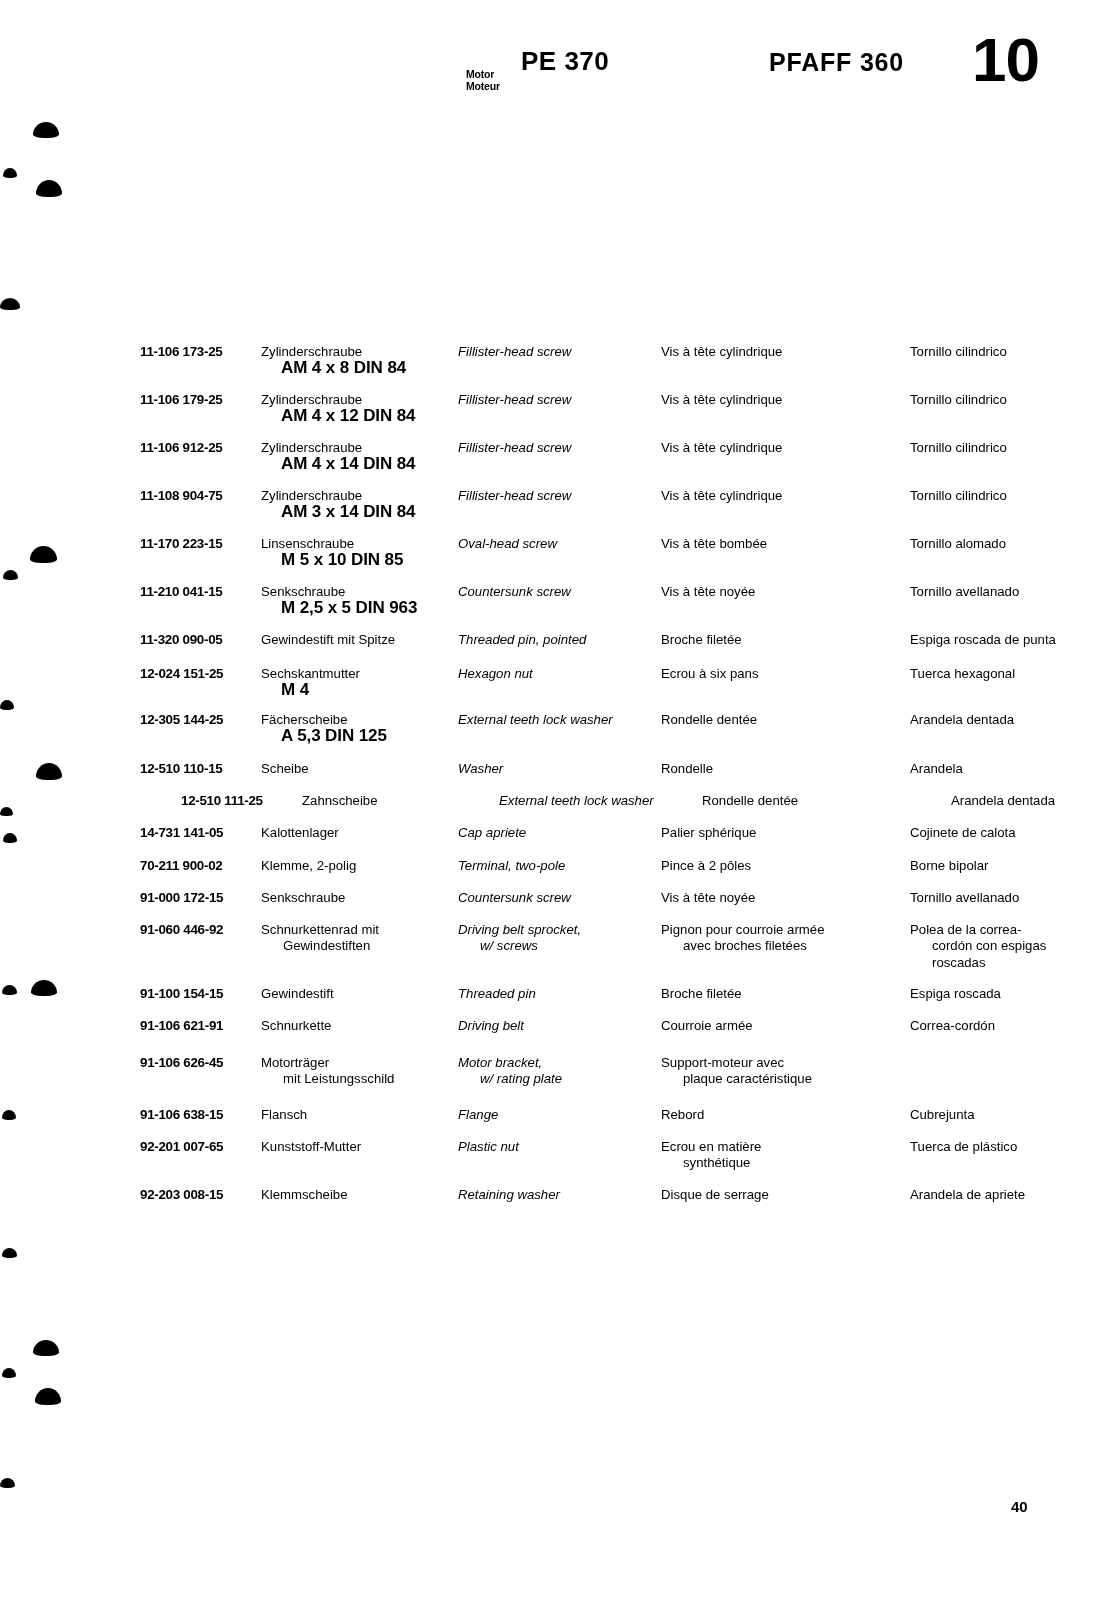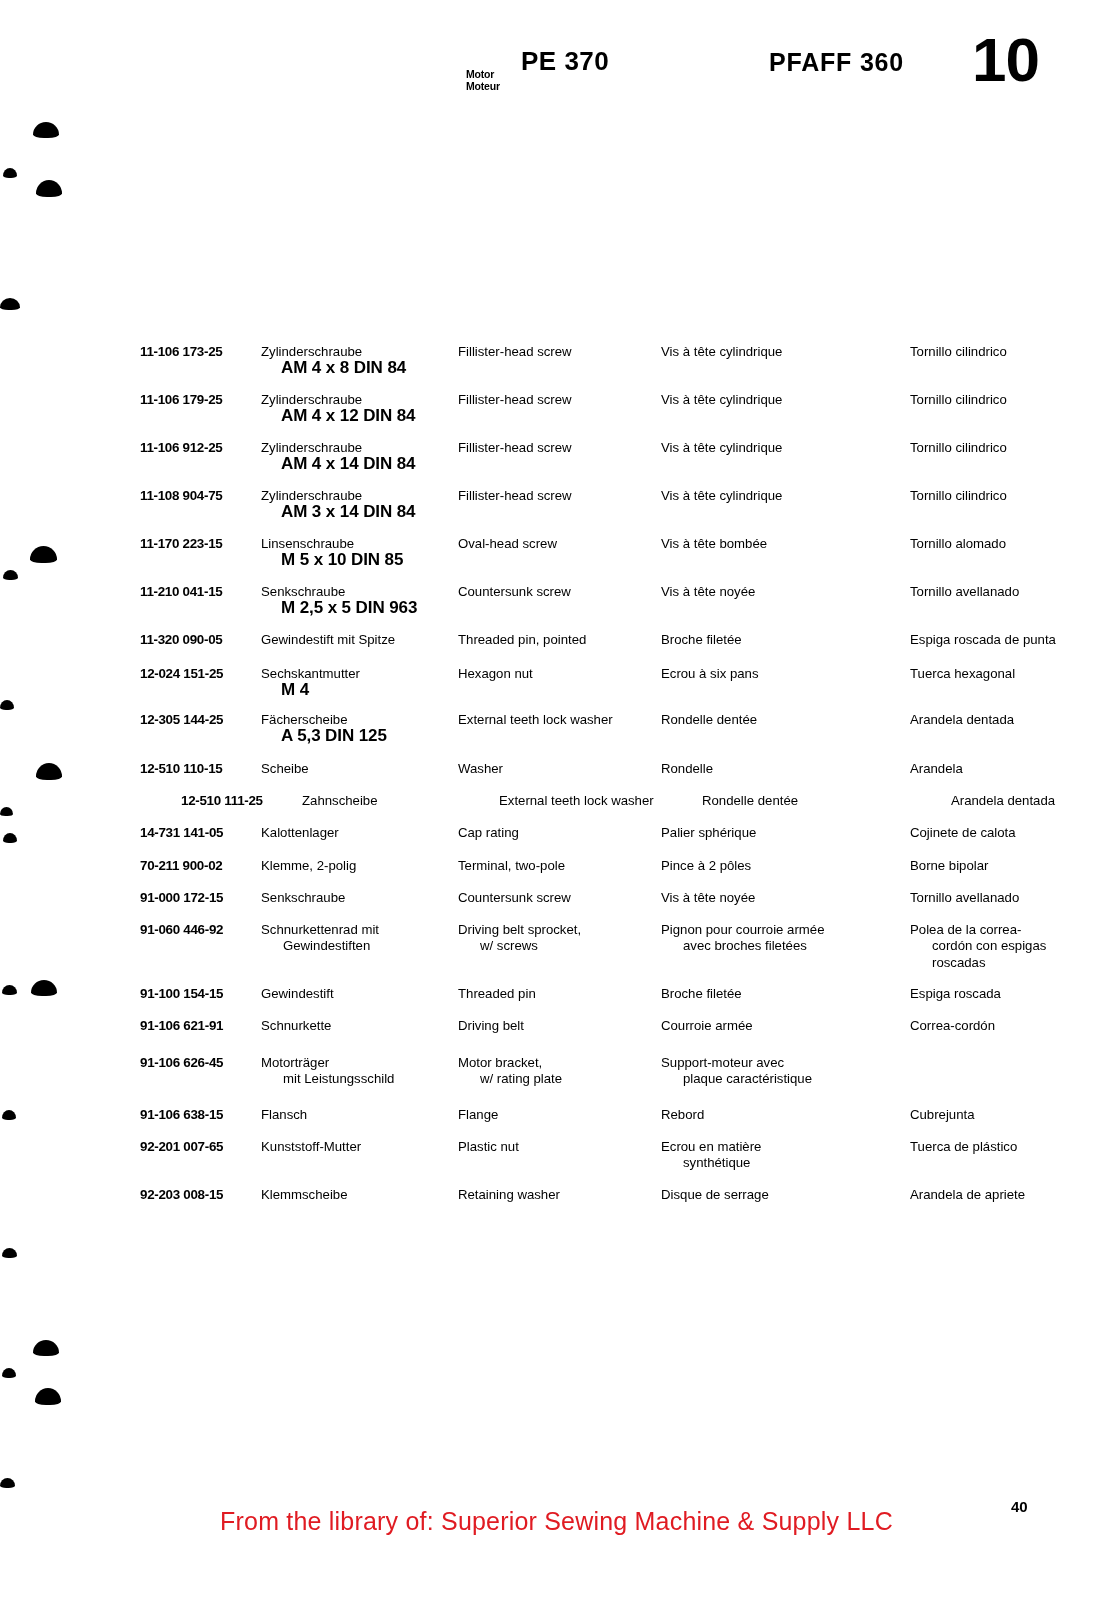--- a/index.html
+++ b/index.html
@@ -80,21 +80,21 @@
     white-space: pre-line;
   }
   .c-part {
     left: 140px;
     width: 122px;
     font-weight: bold;
     letter-spacing: -0.3px;
     font-size: 13.4px;
   }
   .c-de   { left: 261px; width: 196px; }
-  .c-en   { left: 458px; width: 198px; }
+  .c-en   { left: 458px; width: 198px; font-style: italic; }
   .c-fr   { left: 661px; width: 200px; }
   .c-es   { left: 910px; width: 220px; }
 
   .spec {
     display: block;
     font-size: 17px;
     line-height: 15px;
     font-weight: bold;
     letter-spacing: -0.1px;
     padding-left: 20px;
@@ -238,21 +238,21 @@
       <div class="row" style="position: absolute; left: 0px; top: 449px; height: 20px; margin-left: 41px;">
         <div class="cell c-part">12-510 111-25</div>
         <div class="cell c-de">Zahnscheibe</div>
         <div class="cell c-en">External teeth lock washer</div>
         <div class="cell c-fr">Rondelle dentée</div>
         <div class="cell c-es">Arandela dentada</div>
       </div>
       <div class="row" style="position: absolute; left: 0px; top: 481px; height: 20px;">
         <div class="cell c-part">14-731 141-05</div>
         <div class="cell c-de">Kalottenlager</div>
-        <div class="cell c-en">Cap rating</div>
+        <div class="cell c-en">Cap apriete</div>
         <div class="cell c-fr">Palier sphérique</div>
         <div class="cell c-es">Cojinete de calota</div>
       </div>
       <div class="row" style="position: absolute; left: 0px; top: 514px; height: 20px;">
         <div class="cell c-part">70-211 900-02</div>
         <div class="cell c-de">Klemme, 2-polig</div>
         <div class="cell c-en">Terminal, two-pole</div>
         <div class="cell c-fr">Pince à 2 pôles</div>
         <div class="cell c-es">Borne bipolar</div>
       </div>
@@ -306,16 +306,15 @@
       </div>
       <div class="row" style="position: absolute; left: 0px; top: 843px; height: 20px;">
         <div class="cell c-part">92-203 008-15</div>
         <div class="cell c-de">Klemmscheibe</div>
         <div class="cell c-en">Retaining washer</div>
         <div class="cell c-fr">Disque de serrage</div>
         <div class="cell c-es">Arandela de apriete</div>
       </div>
     </div>
 
-  <div id="footer-watermark" style="color: rgb(224, 27, 34);">From the library of: Superior Sewing Machine &amp; Supply LLC</div>
   <div id="page-number">40</div>
 
 </div>
 
 </body></html>

